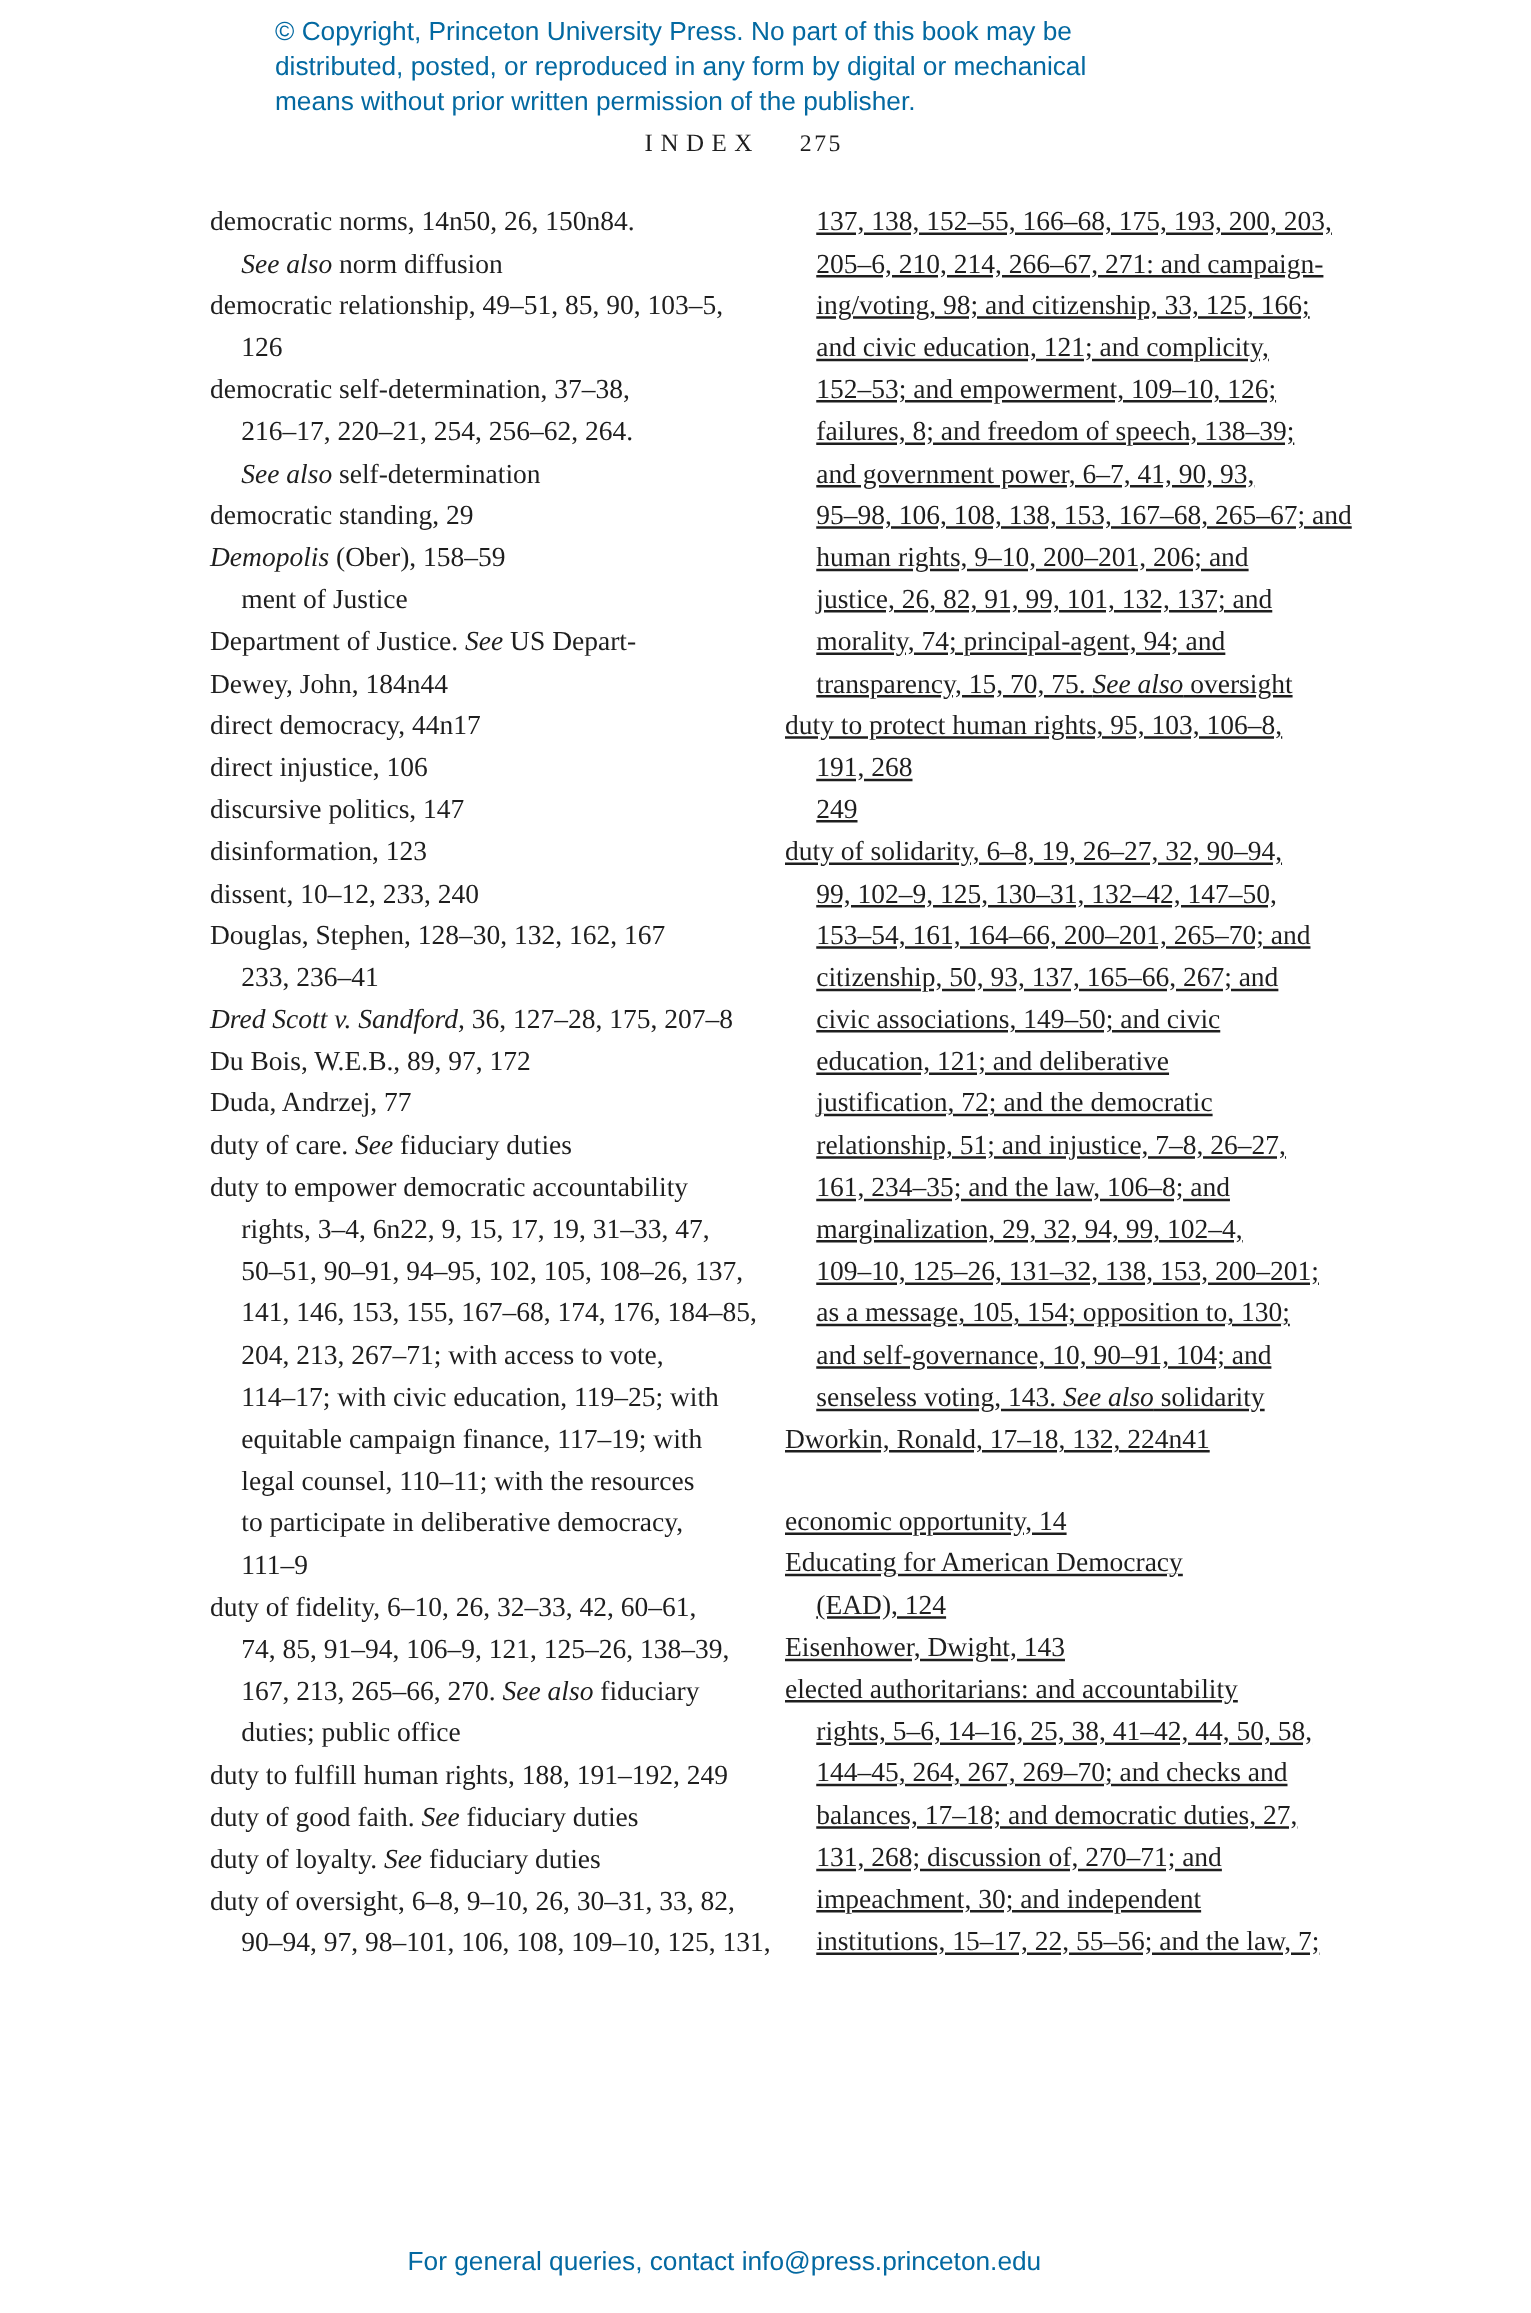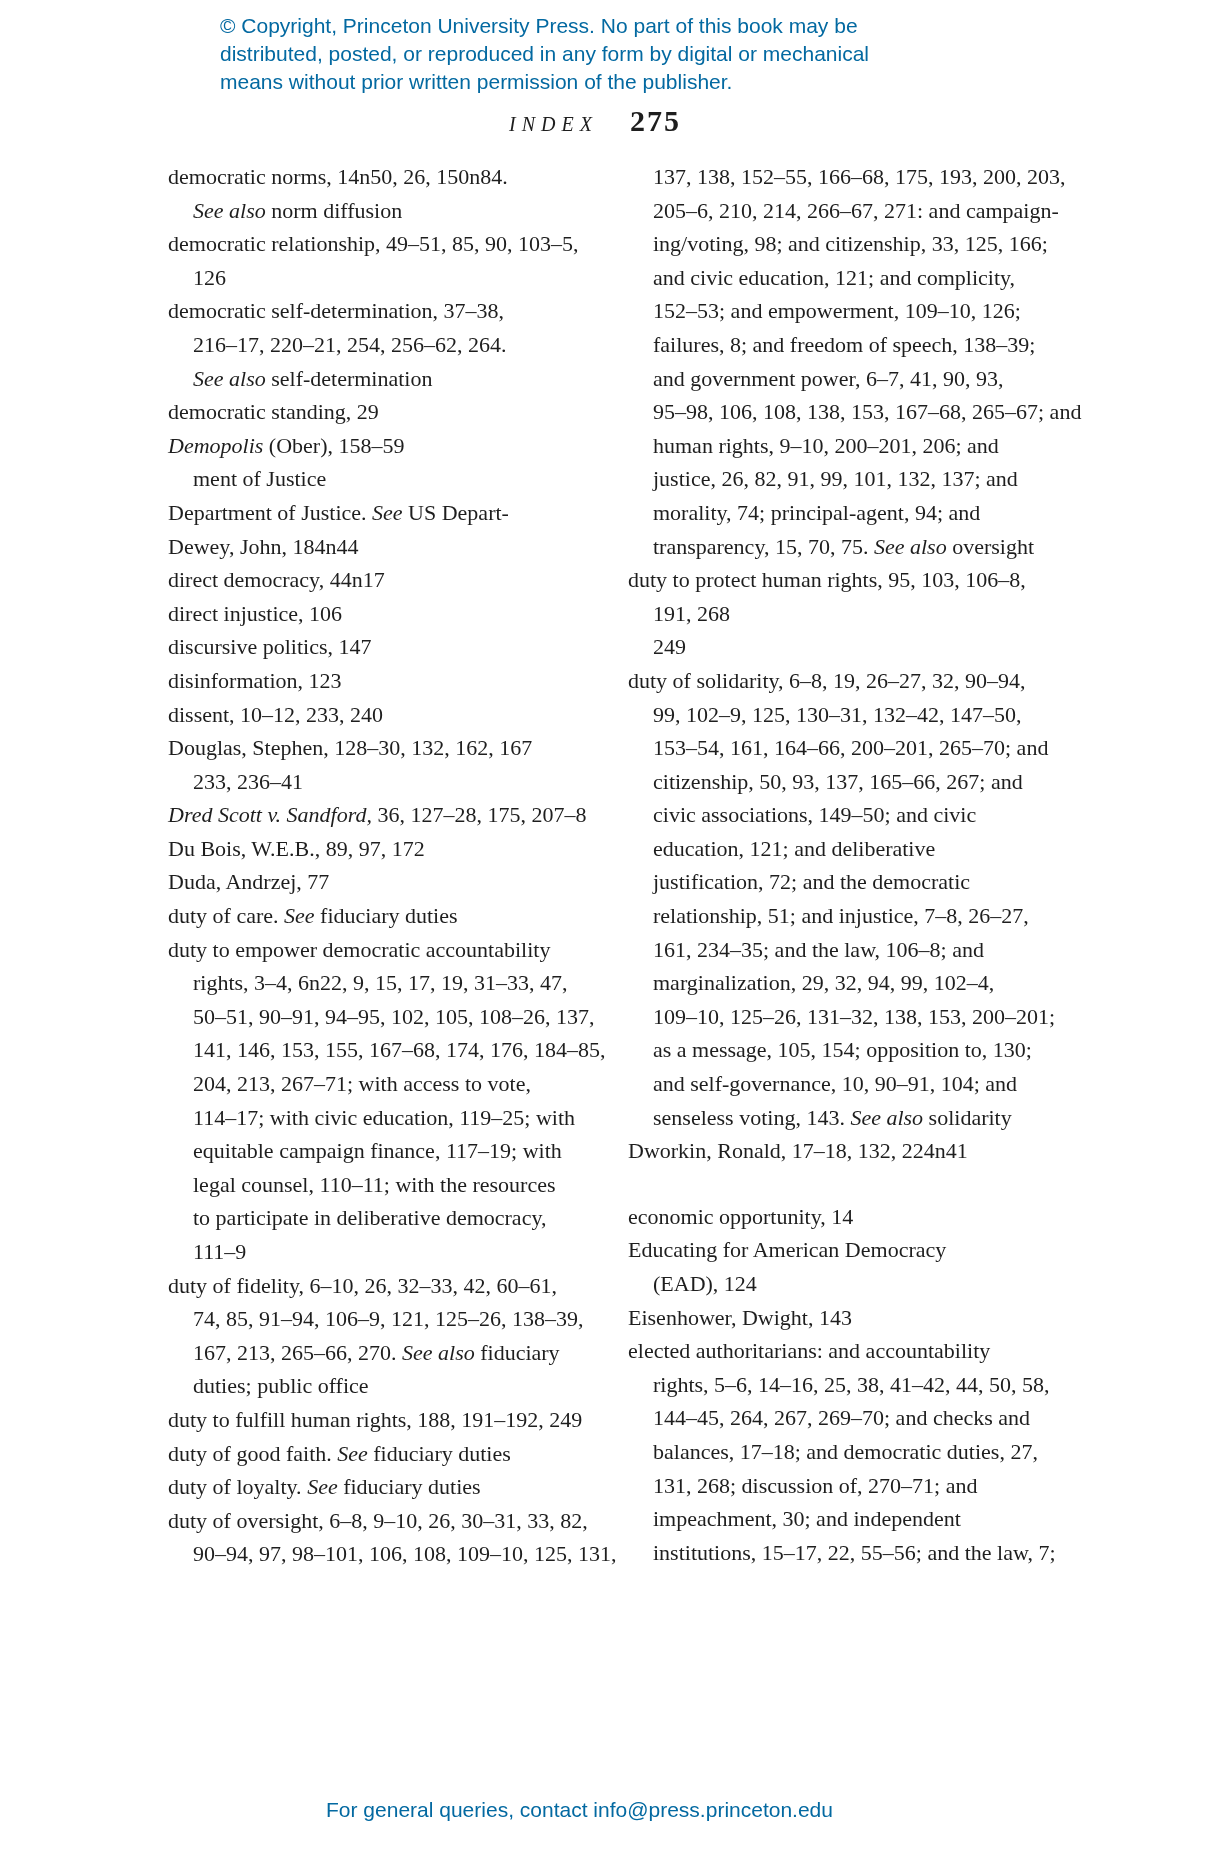--- a/index.html
+++ b/index.html
@@ -14,28 +14,28 @@
   }
   .stamp{font-family:"Liberation Sans",sans-serif;color:#0369a1;}
   #copyright{
     position:absolute;left:220px;top:12px;
     font-size:21px;line-height:28px;
   }
   #index-heading{
     position:absolute;left:142px;top:104px;width:906px;
     display:flex;justify-content:center;align-items:baseline;gap:32px;
   }
-  #index-title{font-size:20px;letter-spacing:6px;font-style:italic;}
-  #index-page-number{font-size:30px;letter-spacing:2px;font-weight:bold;}
+  #index-title{font-size:20px;letter-spacing:6px;}
+  #index-page-number{font-size:19px;letter-spacing:2px;}
   .col{
     position:absolute;top:160px;
     font-size:22px;line-height:33.6px;
   }
   #col-left{left:168px;width:450px;}
-  #col-right{left:628px;width:490px;}
+  #col-right{left:628px;width:490px;text-decoration:underline;}
   .line{white-space:nowrap;}
   .cont{padding-left:25px;}
   .gap{height:32px;}
   #footer{
     position:absolute;left:0;top:1798px;width:1159px;
     text-align:center;font-size:21px;
   }
 </style>
 </head>
 <body>

